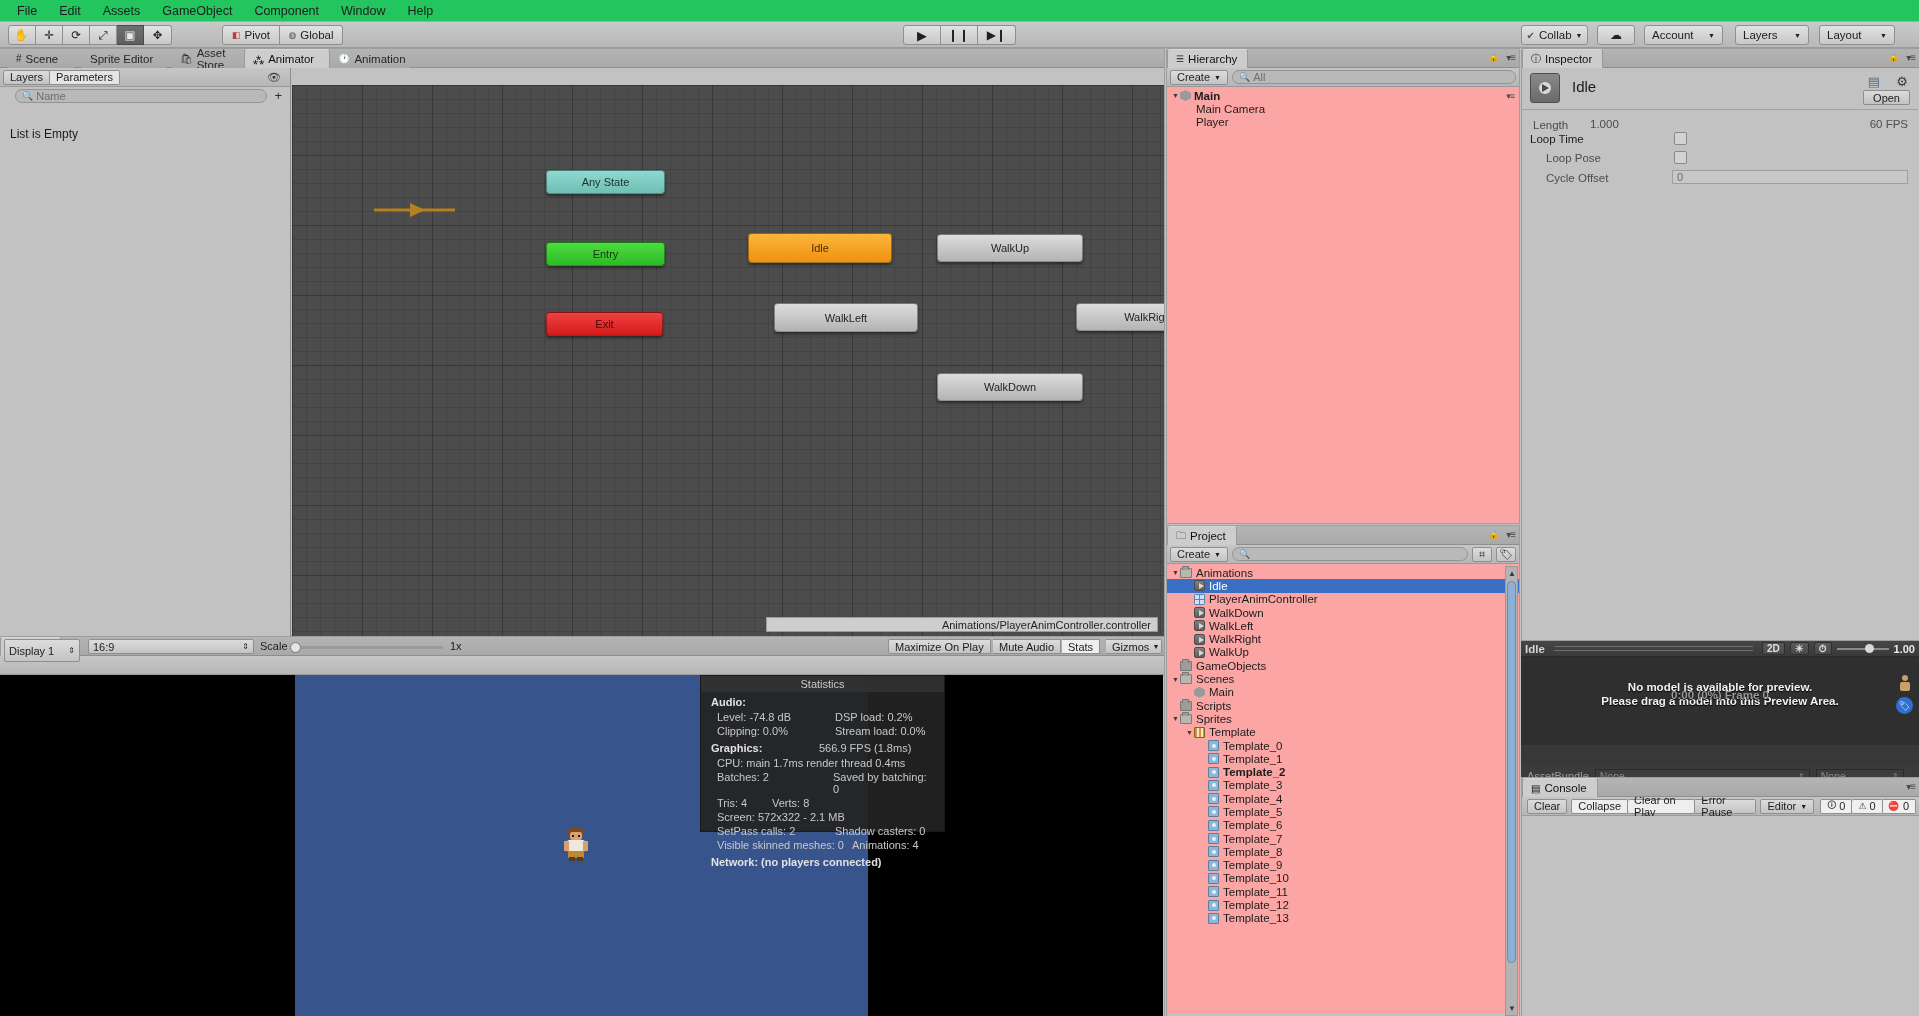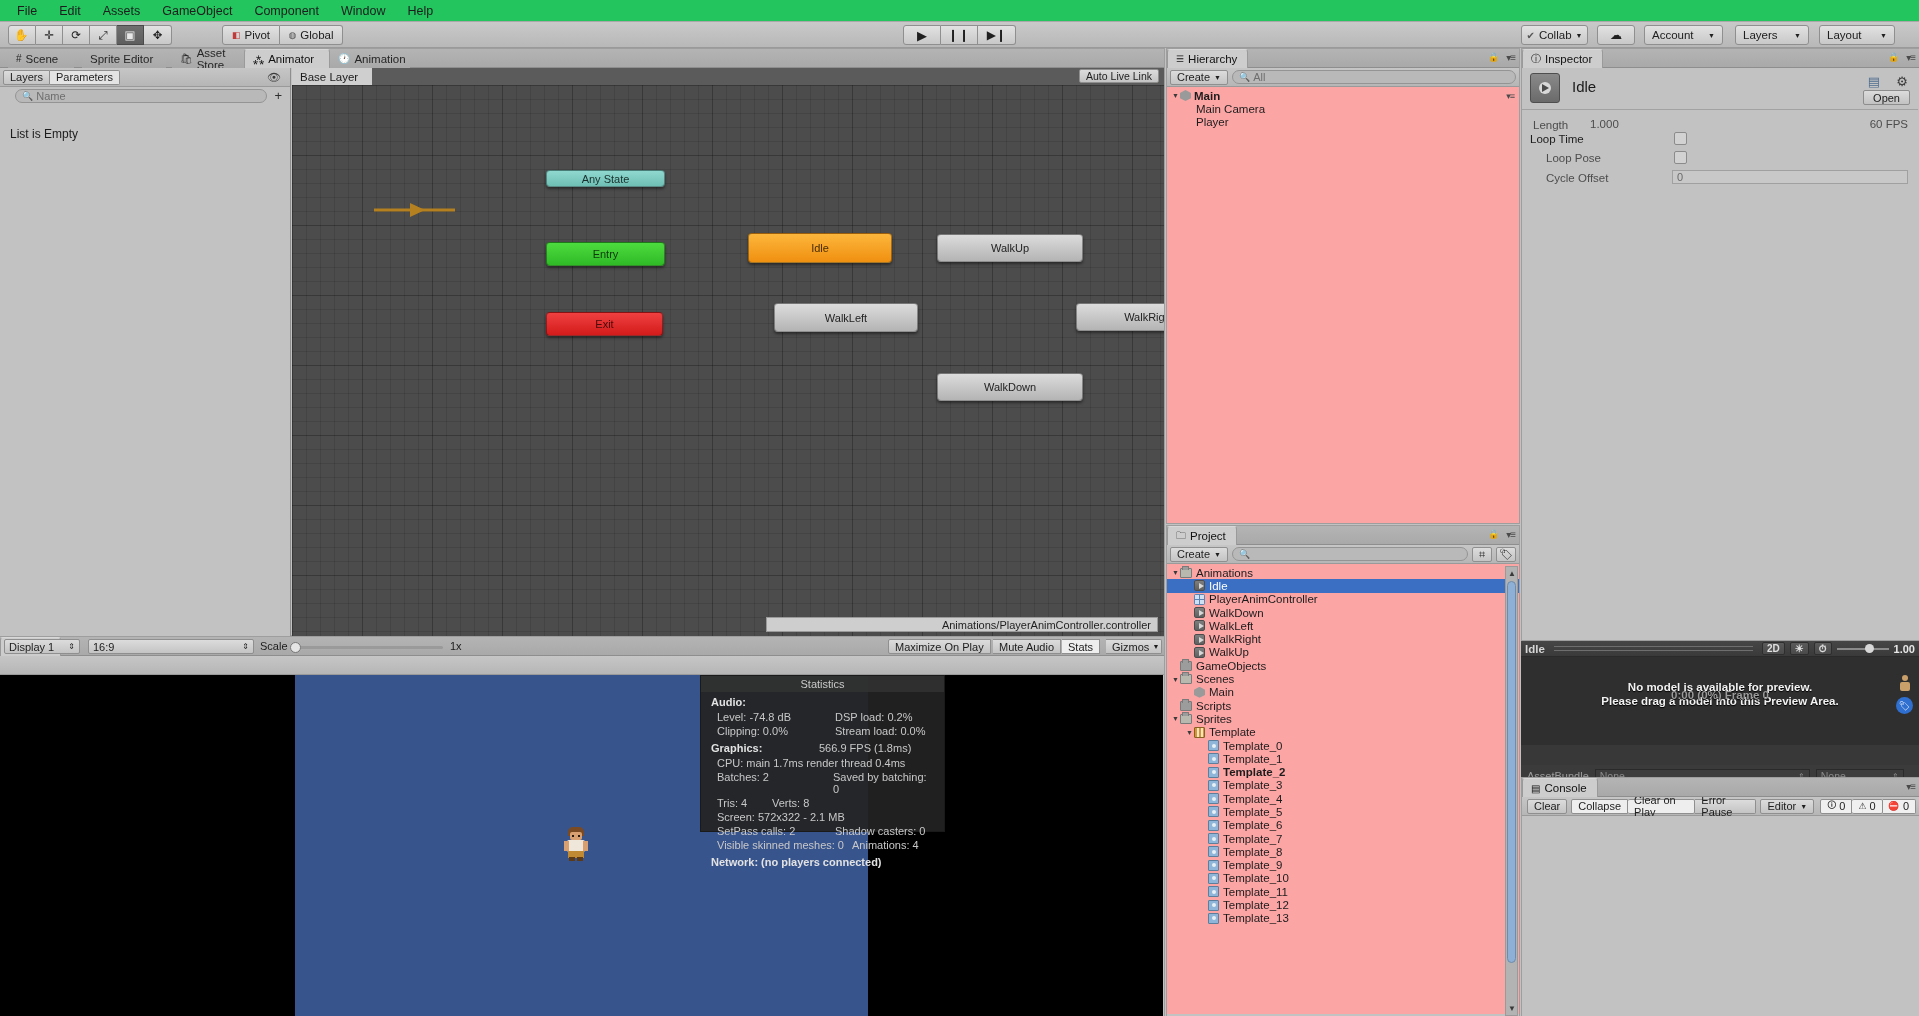--- a/index.html
+++ b/index.html
@@ -303,36 +303,28 @@
     <div class="subbar" style="height:17px;background:#c2c2c2;border-bottom:none;">
       <div class="searchfield" style="margin-left:12px;">
         <span style="font-size:9px;margin-right:3px;">🔍</span>
         <span>Name</span>
       </div>
       <div style="font-size:13px;margin:0 5px 0 3px;color:#2e2e2e;">+</div>
     </div>
     <div class="abs" style="left:10px; top:59px; font-size:12px; color:#1c1c1c;">List is Empty</div>
   </div>
 
-  <div class="abs" style="left:292px; top:19px; width:872px; height:17px; background:#5b5b5b;">
-    <div class="baselayer-tab">
-      <span>Base Layer</span>
-    </div>
-    <div class="abs" style="right:5px; top:1px;">
-      <div class="minibtn" style="height:14px;font-size:10.5px;">Auto Live Link</div>
-    </div>
-  </div>
 
   <div id="animator-graph" style="left:292px; top:36px; width:872px; height:551px;">
     <svg width="872" height="551" style="position:absolute;left:0;top:0;pointer-events:none;">
       <line x1="82" y1="125" x2="163" y2="125" stroke="#b5801f" stroke-width="3"></line>
       <polygon points="118,118 133,125 118,132" fill="#b5801f"></polygon>
     </svg>
     <div id="graph-nodes">
-        <div class="node any" style="left: 254px; top: 85px; width: 119px; height: 17px;">
+        <div class="node any" style="left: 254px; top: 85px; width: 119px; height: 24px;">
           <span>Any State</span>
         </div>
         <div class="node entry" style="left: 254px; top: 157px; width: 119px; height: 24px;">
           <span>Entry</span>
         </div>
         <div class="node exit" style="left: 254px; top: 227px; width: 117px; height: 24px;">
           <span>Exit</span>
         </div>
         <div class="node idle" style="left: 456px; top: 148px; width: 144px; height: 30px;">
           <span>Idle</span>
@@ -359,21 +351,21 @@
 
 <div class="panel" style="left:0; top:636px; width:1165px; height:380px; border-left:none; border-bottom:none;">
   <div class="tabstrip">
     <div class="ptab active" style="left:0;">
       <span style="font-size:10px;">◕</span>
       <span>Game</span>
     </div>
     <div class="panel-menu">▾≡</div>
   </div>
   <div class="subbar" style="gap:0;">
-    <div class="abs" style="left:4px;top:2px;width:76px;height:15px;background:linear-gradient(#dcdcdc,#c4c4c4);border:1px solid #8f8f8f;border-radius:2px;display:flex;align-items:center;justify-content:space-between;padding:0 4px;font-size:11px;">
+    <div class="abs" style="left:4px;top:2px;width:76px;height:23px;background:linear-gradient(#dcdcdc,#c4c4c4);border:1px solid #8f8f8f;border-radius:2px;display:flex;align-items:center;justify-content:space-between;padding:0 4px;font-size:11px;">
       <span>Display 1</span>
       <span style="font-size:8px;">⇕</span>
     </div>
     <div class="abs" style="left:88px;top:2px;width:166px;height:15px;background:linear-gradient(#dcdcdc,#c4c4c4);border:1px solid #8f8f8f;border-radius:2px;display:flex;align-items:center;justify-content:space-between;padding:0 4px;font-size:11px;">
       <span>16:9</span>
       <span style="font-size:8px;">⇕</span>
     </div>
     <div class="abs" style="left:260px;top:3px;font-size:11px;">Scale</div>
     <div class="abs" style="left:295px;top:9px;width:148px;height:3px;background:#9a9a9a;border-radius:2px;"></div>
     <div class="abs" style="left:290px;top:5px;width:11px;height:11px;border-radius:50%;background:#e4e4e4;border:1px solid #777;"></div>

